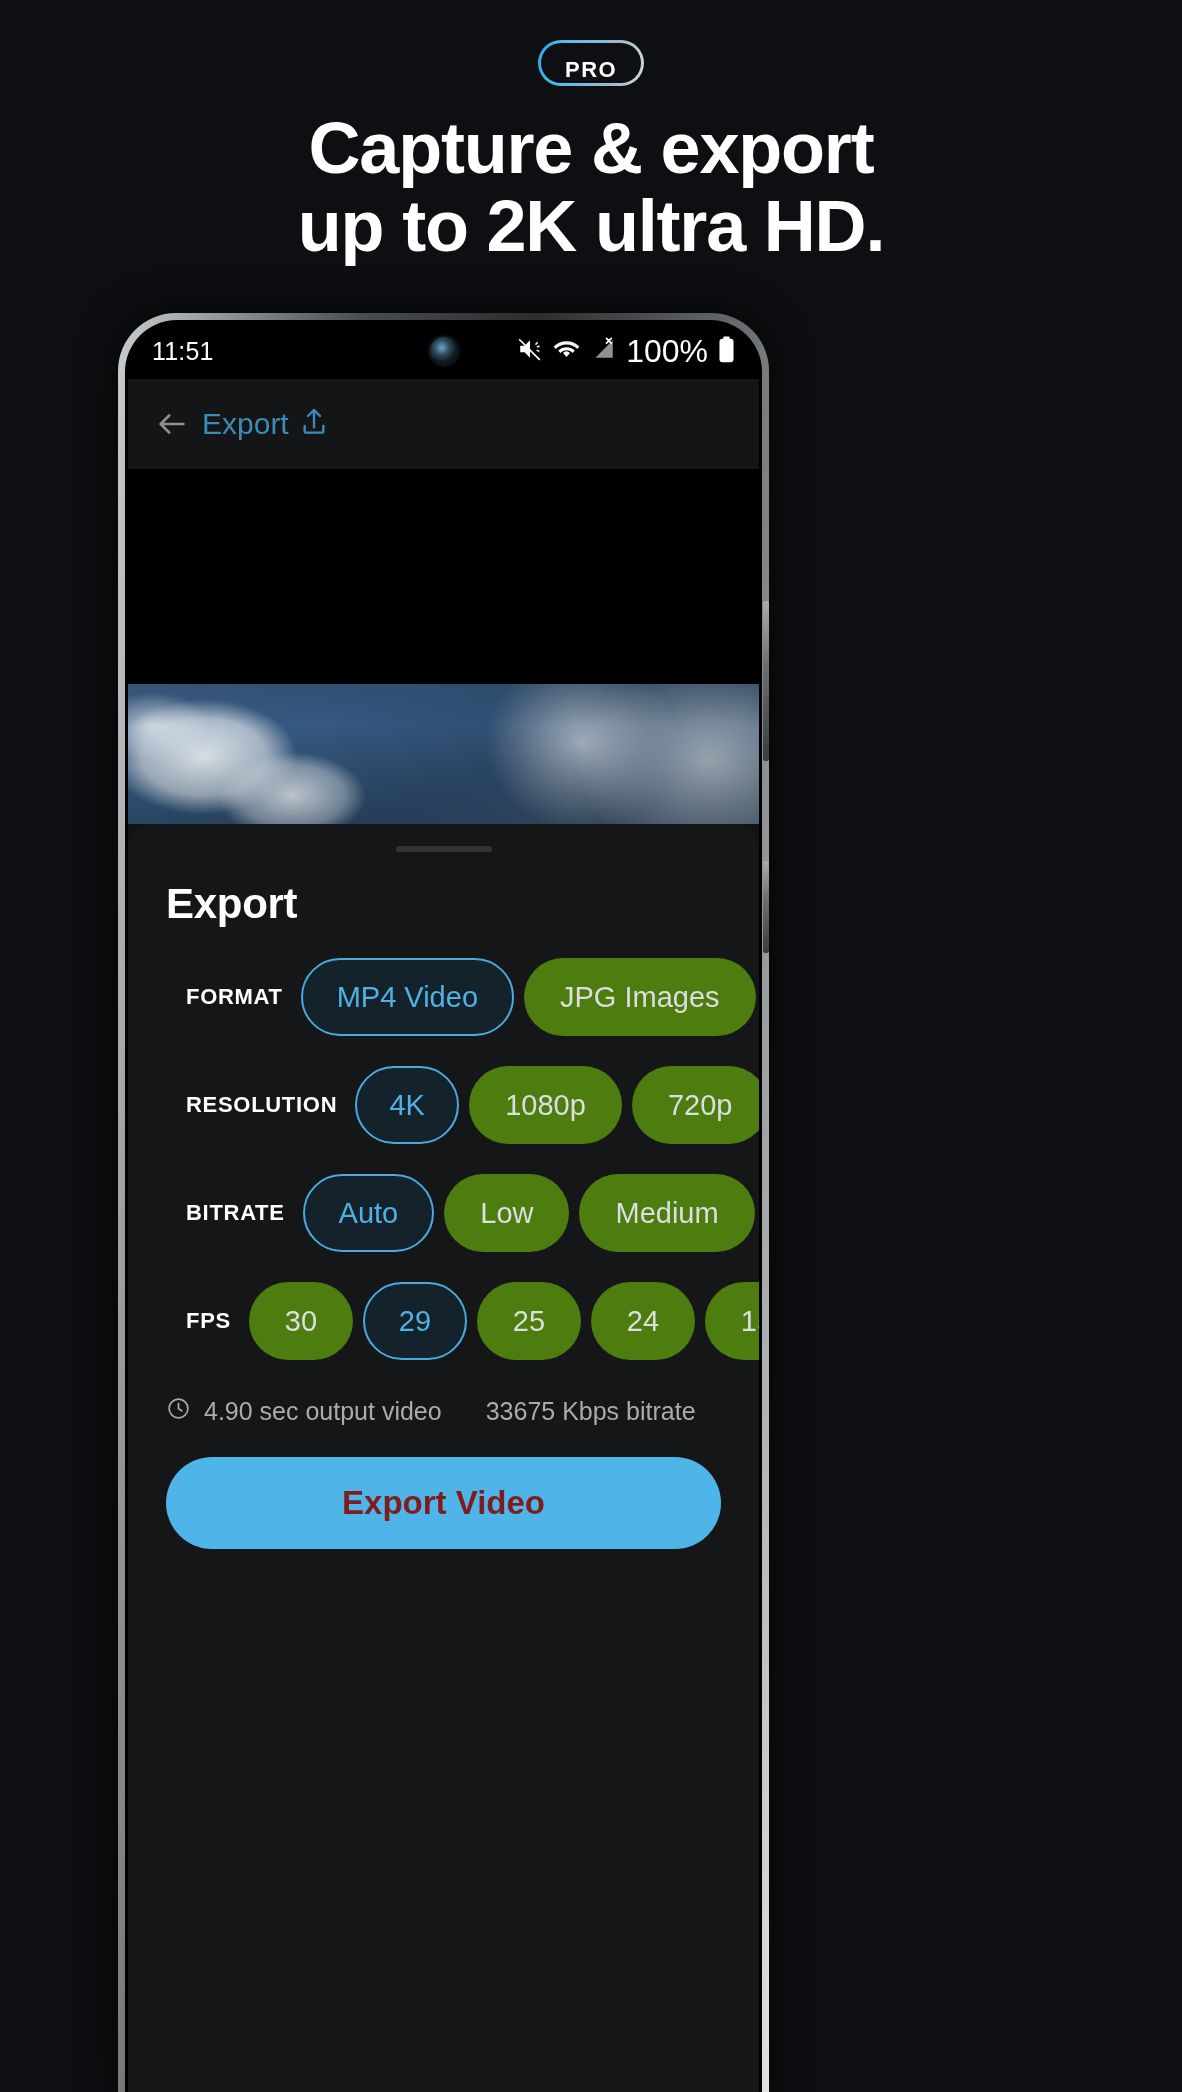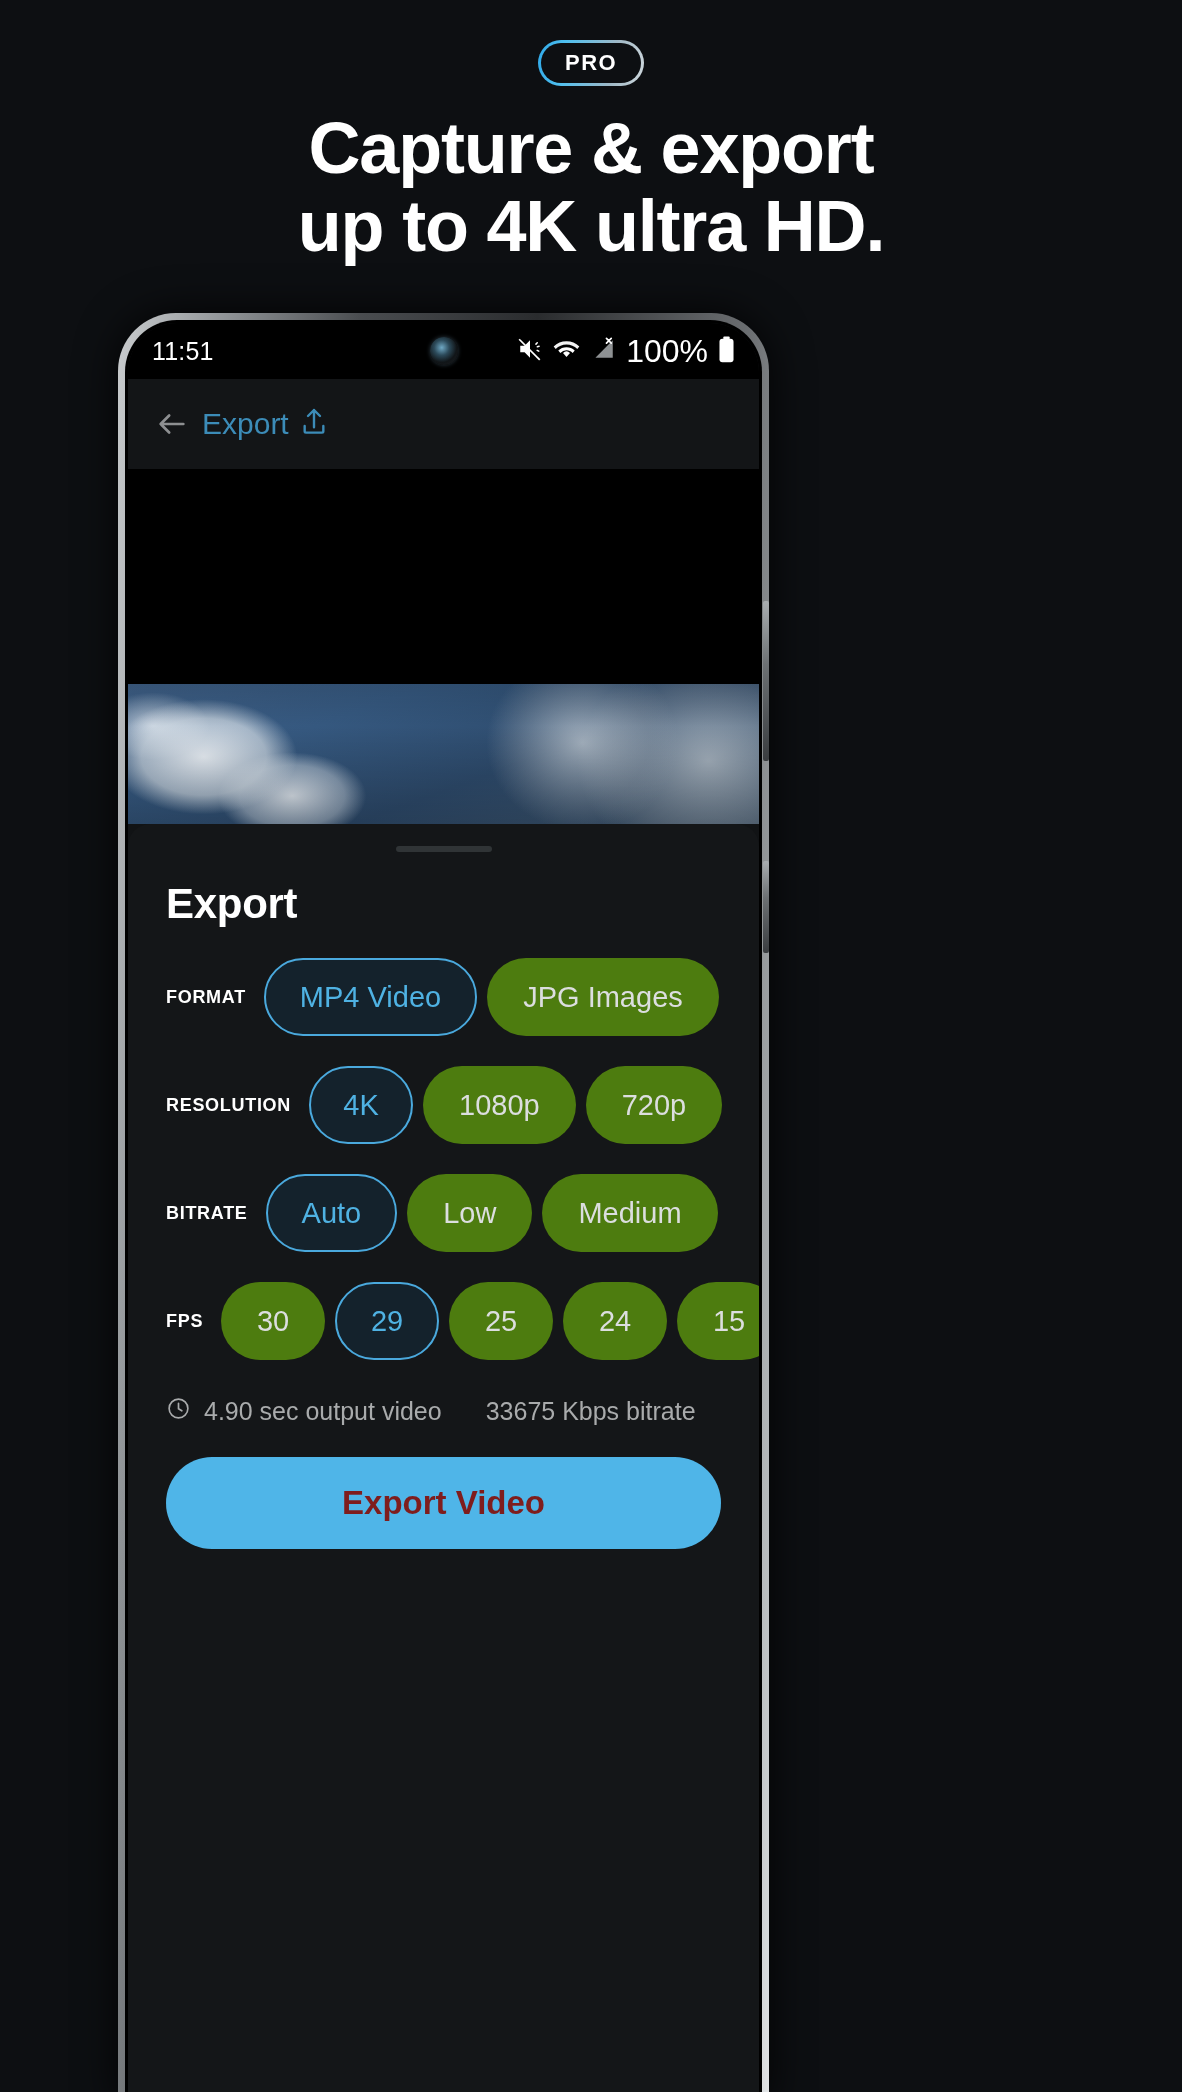--- a/index.html
+++ b/index.html
@@ -21,21 +21,21 @@
     width: 106px; height: 46px;
     border-radius: 999px;
     padding: 3px;
     background: linear-gradient(100deg, #2fa8e8 0%, #4fc0f0 25%, #9fb8c6 70%, #cfd8dd 100%);
     display: flex; align-items: center; justify-content: center;
   }
   .pro-badge-inner {
     width: 100%; height: 100%;
     background: #0d0f12;
     border-radius: 999px;
-    display: flex; align-items: center; justify-content: center;
+    display: flex; align-items: flex-end; justify-content: center;
   }
   .pro-badge-text {
     color: #ffffff; font-size: 22px; font-weight: bold; letter-spacing: 1.4px;
   }
   .headline {
     margin-top: 24px;
     text-align: center;
     color: #ffffff;
     font-size: 72px;
     font-weight: bold;
@@ -159,24 +159,25 @@
 
   .opt-row {
     display: flex; align-items: center;
     margin-top: 30px;
     padding-left: 38px;
     height: 78px;
     overflow: hidden;
     white-space: nowrap;
   }
   .opt-label {
-    color: #ffffff; font-size: 18px; font-weight: bold;
+    color: #ffffff; font-size: 22px; font-weight: bold;
     letter-spacing: 0.7px;
     flex: 0 0 auto;
     margin-right: 18px;
+    margin-left: 20px;
   }
   .chips { display: flex; align-items: center; gap: 10px; flex: 0 0 auto; }
   .chip {
     height: 78px;
     border-radius: 39px;
     background: #4d7c0f;
     color: #dcdedf;
     font-size: 29px;
     display: flex; align-items: center; justify-content: center;
     padding: 0 34px;
@@ -214,21 +215,21 @@
 <div class="page">
 
   <div class="promo">
     <div class="pro-badge">
       <div class="pro-badge-inner">
         <span class="pro-badge-text">PRO</span>
       </div>
     </div>
     <div class="headline">
       <div>Capture &amp; export</div>
-      <div>up to 4K ultra HD.</div>
+      <div>up to 2K ultra HD.</div>
     </div>
   </div>
 
   <div class="phone">
     <div class="side-btn b1"></div>
     <div class="side-btn b2"></div>
     <div class="phone-inner">
       <div class="screen">
         <div class="screen-col">
 

